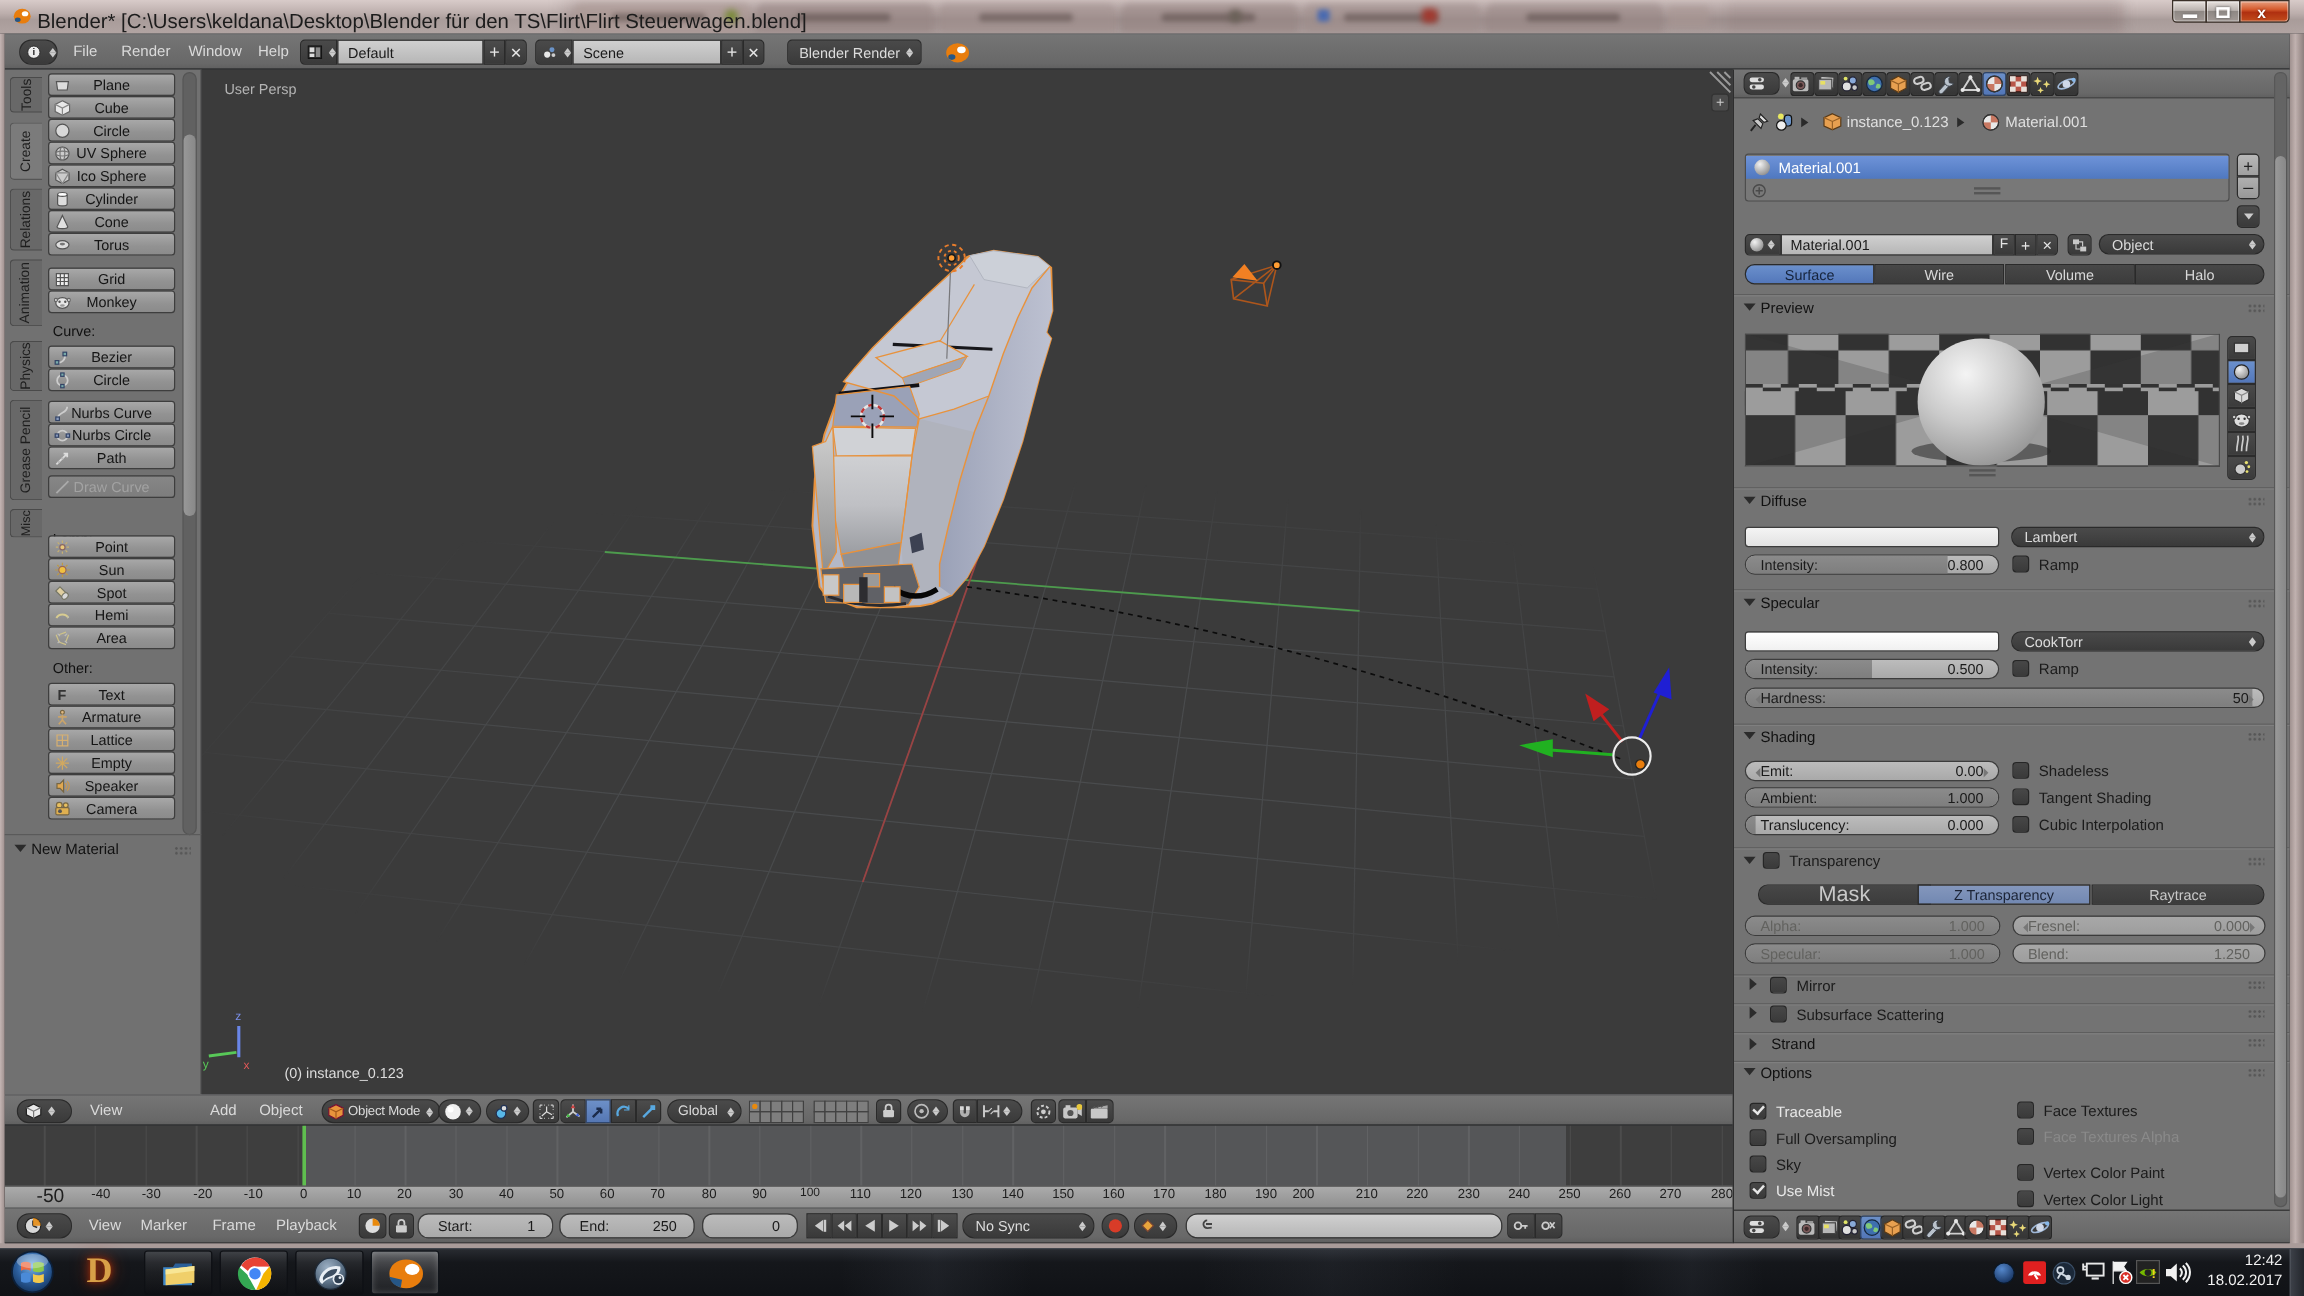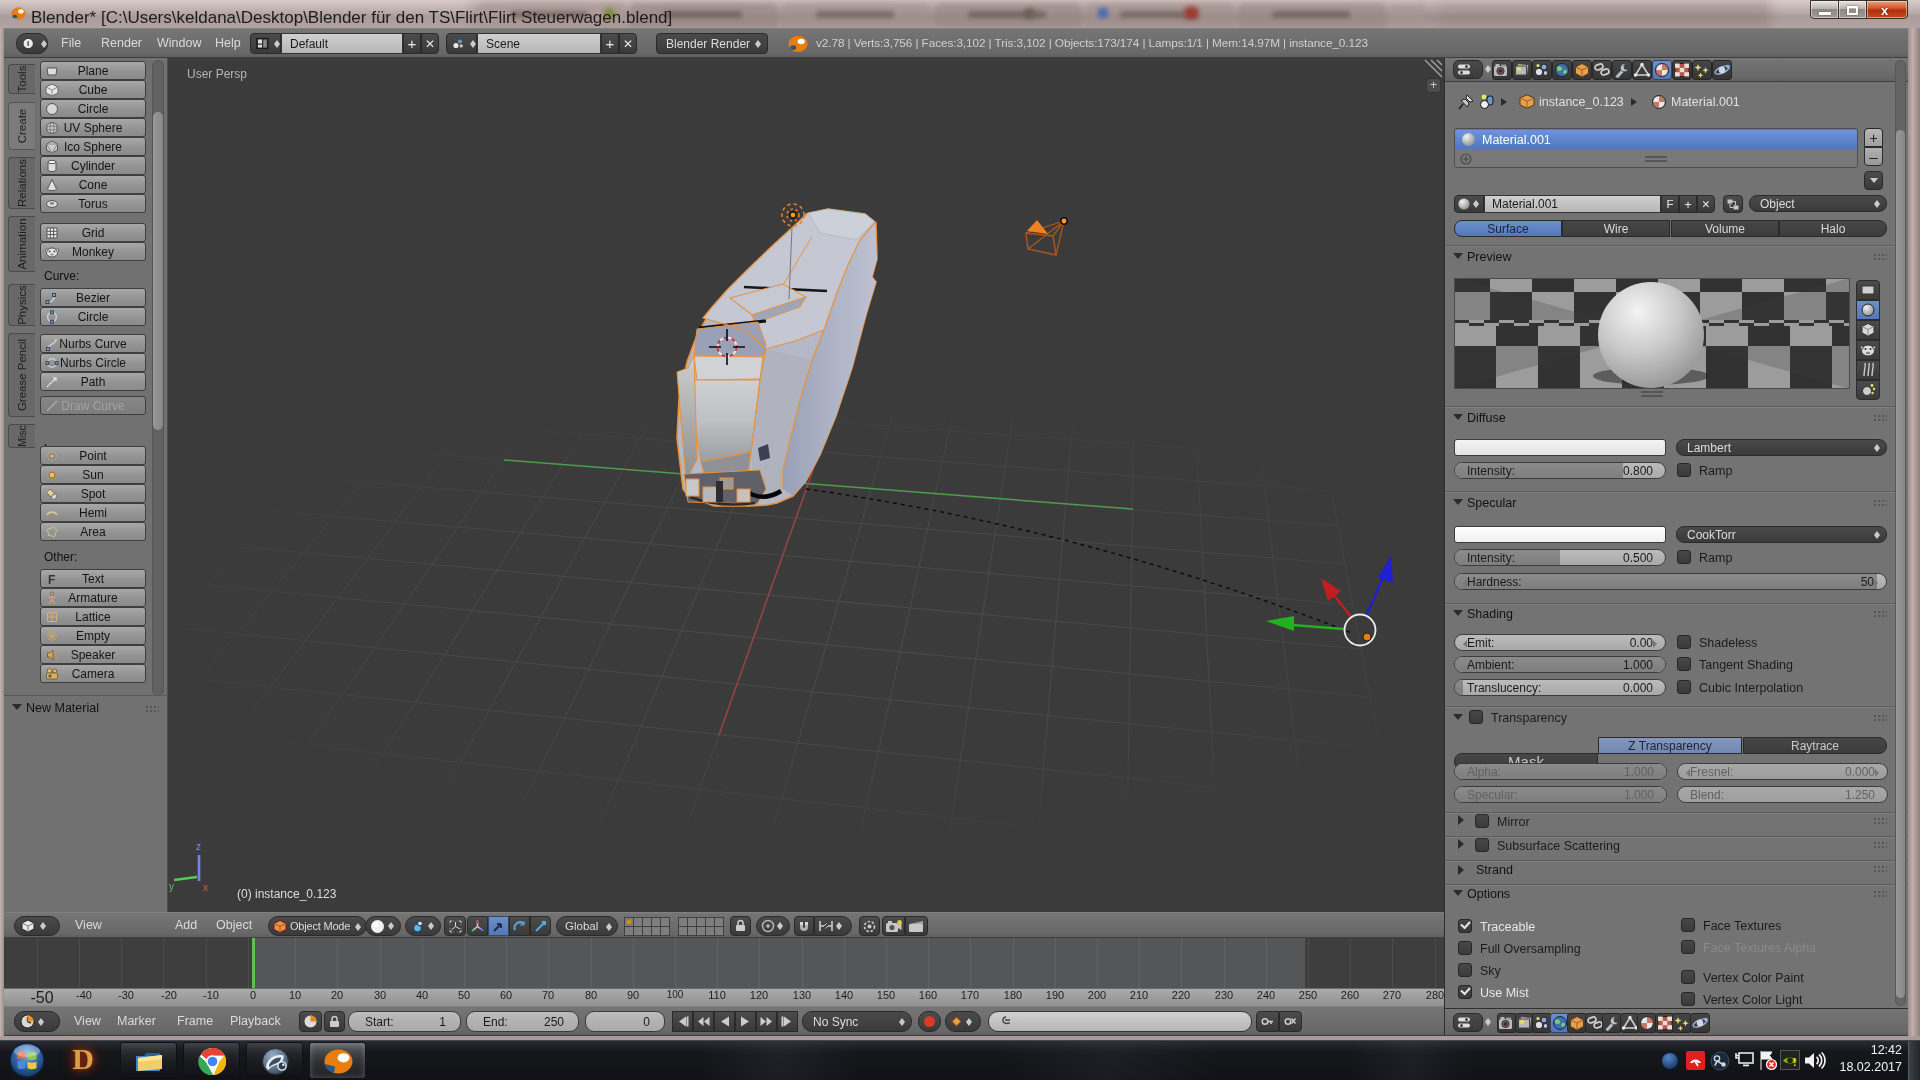--- a/index.html
+++ b/index.html
@@ -129,21 +129,20 @@
     <div class="sqbtn" style="left:615px;top:4px;width:18px;height:21px;border-radius:0 4px 4px 0;font-size:12px;">✕</div>
     <div class="dwid" style="left:652px;top:4px;width:112px;height:21px;border-radius:4px;">
         <span style="margin-left:9px">Blender Render</span>
         <span class="updn" style="position:absolute;right:4px;top:3px;"></span>
       </div>
     <svg class="abs" style="left:783px;top:6px" width="22" height="18" viewBox="0 0 22 18">
         <ellipse cx="11" cy="9" rx="9.5" ry="8" fill="#e87d0d"></ellipse>
         <ellipse cx="14.2" cy="6.5" rx="3.6" ry="2.8" fill="#fff"></ellipse>
         <ellipse cx="6.2" cy="12.6" rx="3" ry="2.3" fill="#265787"></ellipse>
       </svg>
-    <div class="menu" style="left:812px;font-size:11.8px;letter-spacing:-0.1px;color:#cfcfcf;">v2.78 | Verts:3,756 | Faces:3,102 | Tris:3,102 | Objects:173/174 | Lamps:1/1 | Mem:14.97M | instance_0.123</div>
   </div>
 
   <div class="abs" id="toolshelf" style="left:4px;top:58px;width:164px;height:854px;background:#717171;border-right:1px solid #4e4e4e;">
     <div class="vtab" style="top:6px;height:30px;">
         <span>Tools</span>
       </div>
     <div class="vtab" style="top:44px;height:48px;background:#7b7b7b;border-color:#555;">
         <span>Create</span>
       </div>
     <div class="vtab" style="top:99px;height:52px;">
@@ -587,21 +586,21 @@
       <div class="abs" style="left:651px;top:51px;width:40px;text-align:center;font-size:10px;color:#1e1e1e;">100</div>
       <div class="abs" style="left:693px;top:51px;width:40px;text-align:center;font-size:11px;color:#1e1e1e;">110</div>
       <div class="abs" style="left:735px;top:51px;width:40px;text-align:center;font-size:11px;color:#1e1e1e;">120</div>
       <div class="abs" style="left:778px;top:51px;width:40px;text-align:center;font-size:11px;color:#1e1e1e;">130</div>
       <div class="abs" style="left:820px;top:51px;width:40px;text-align:center;font-size:11px;color:#1e1e1e;">140</div>
       <div class="abs" style="left:862px;top:51px;width:40px;text-align:center;font-size:11px;color:#1e1e1e;">150</div>
       <div class="abs" style="left:904px;top:51px;width:40px;text-align:center;font-size:11px;color:#1e1e1e;">160</div>
       <div class="abs" style="left:946px;top:51px;width:40px;text-align:center;font-size:11px;color:#1e1e1e;">170</div>
       <div class="abs" style="left:989px;top:51px;width:40px;text-align:center;font-size:11px;color:#1e1e1e;">180</div>
       <div class="abs" style="left:1031px;top:51px;width:40px;text-align:center;font-size:11px;color:#1e1e1e;">190</div>
-      <div class="abs" style="left:1073px;top:51px;width:40px;text-align:center;font-size:11px;color:#1e1e1e;">200</div>
+      <div class="abs" style="left:1073px;top:51px;width:40px;font-size:11px;color:#1e1e1e;">200</div>
       <div class="abs" style="left:1115px;top:51px;width:40px;text-align:center;font-size:11px;color:#1e1e1e;">210</div>
       <div class="abs" style="left:1157px;top:51px;width:40px;text-align:center;font-size:11px;color:#1e1e1e;">220</div>
       <div class="abs" style="left:1200px;top:51px;width:40px;text-align:center;font-size:11px;color:#1e1e1e;">230</div>
       <div class="abs" style="left:1242px;top:51px;width:40px;text-align:center;font-size:11px;color:#1e1e1e;">240</div>
       <div class="abs" style="left:1284px;top:51px;width:40px;text-align:center;font-size:11px;color:#1e1e1e;">250</div>
       <div class="abs" style="left:1326px;top:51px;width:40px;text-align:center;font-size:11px;color:#1e1e1e;">260</div>
       <div class="abs" style="left:1368px;top:51px;width:40px;text-align:center;font-size:11px;color:#1e1e1e;">270</div>
       <div class="abs" style="left:1411px;top:51px;width:40px;text-align:center;font-size:11px;color:#1e1e1e;">280</div>
     </div>
   <div class="abs bheader" id="tlheader" style="left:4px;top:1006px;width:1440px;height:30px;">
@@ -1043,21 +1042,21 @@
       <div class="clabel" style="left:254px;top:600px;">Tangent Shading</div>
       <div class="chk" style="left:232px;top:622px;"></div>
       <div class="clabel" style="left:254px;top:623px;">Cubic Interpolation</div>
       <div class="sep" style="top:648px;"></div>
       <div class="phead" style="left:8px;top:653px;">
         <span class="tri d"></span>
       </div>
       <div class="chk" style="left:24px;top:652px;"></div>
       <div class="clabel" style="left:46px;top:653px;">Transparency</div>
       <div class="grip" style="left:428px;top:656px;"></div>
-      <div class="abs" style="left:9px;top:679px;width:144px;height:17px;background:linear-gradient(#474747,#3c3c3c);border:1px solid #2a2a2a;border-radius:8px 0 0 8px;color:#c8c8c8;font-size:15px;display:flex;align-items:center;justify-content:center;margin-top:16px;">Mask</div>
+      <div class="abs" style="left:20px;top:679px;width:144px;height:17px;background:linear-gradient(#474747,#3c3c3c);border:1px solid #2a2a2a;border-radius:8px 0 0 8px;color:#c8c8c8;font-size:18px;display:flex;align-items:center;justify-content:center;">Mask</div>
       <div class="abs" style="left:153px;top:679px;width:144px;height:17px;background:linear-gradient(#8497bc,#7288b2);border:1px solid #2a2a2a;border-radius:0;color:#1c2436;font-size:12px;display:flex;align-items:center;justify-content:center;">Z Transparency</div>
       <div class="abs" style="left:298px;top:679px;width:144px;height:17px;background:linear-gradient(#474747,#3c3c3c);border:1px solid #2a2a2a;border-radius:0 8px 8px 0;color:#c8c8c8;font-size:12px;display:flex;align-items:center;justify-content:center;">Raytrace</div>
       <div class="slider" style="left:9px;top:705px;width:213px;height:17px;background:linear-gradient(#a8a8a8,#9d9d9d);">
         <div class="fill" style="width:100%;"></div>
         <span class="lab" style="color:#62625f;">Alpha:</span>
         <span class="val" style="color:#62625f;">1.000</span>
       </div>
       <div class="slider" style="left:232px;top:705px;width:211px;height:17px;background:linear-gradient(#a8a8a8,#9d9d9d);">
         <span class="lab" style="color:#62625f;">Fresnel:</span>
         <span class="val" style="color:#62625f;">0.000</span>

